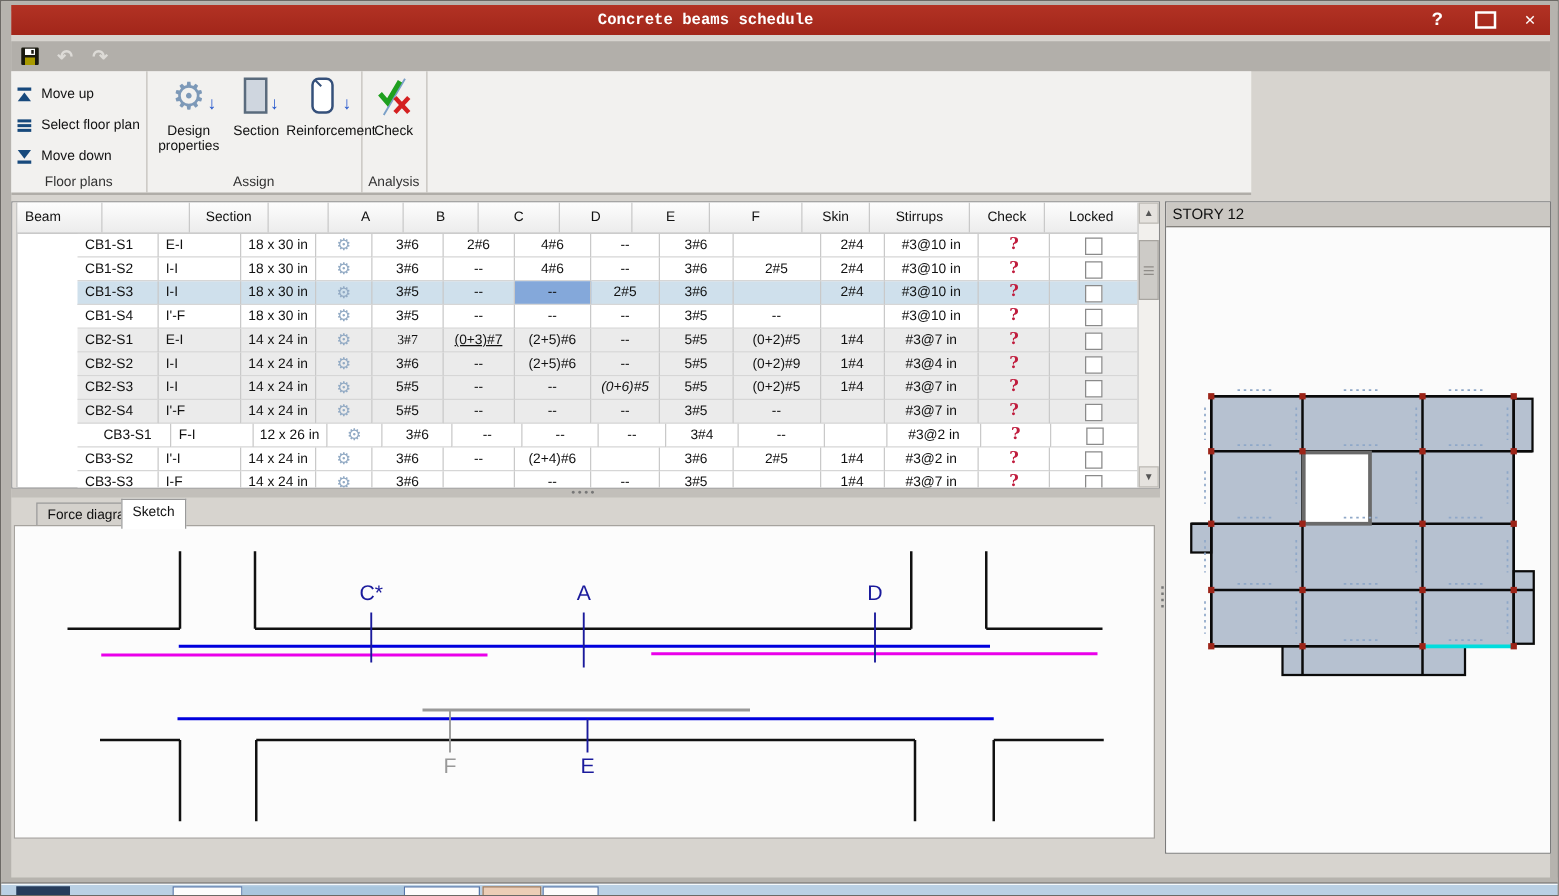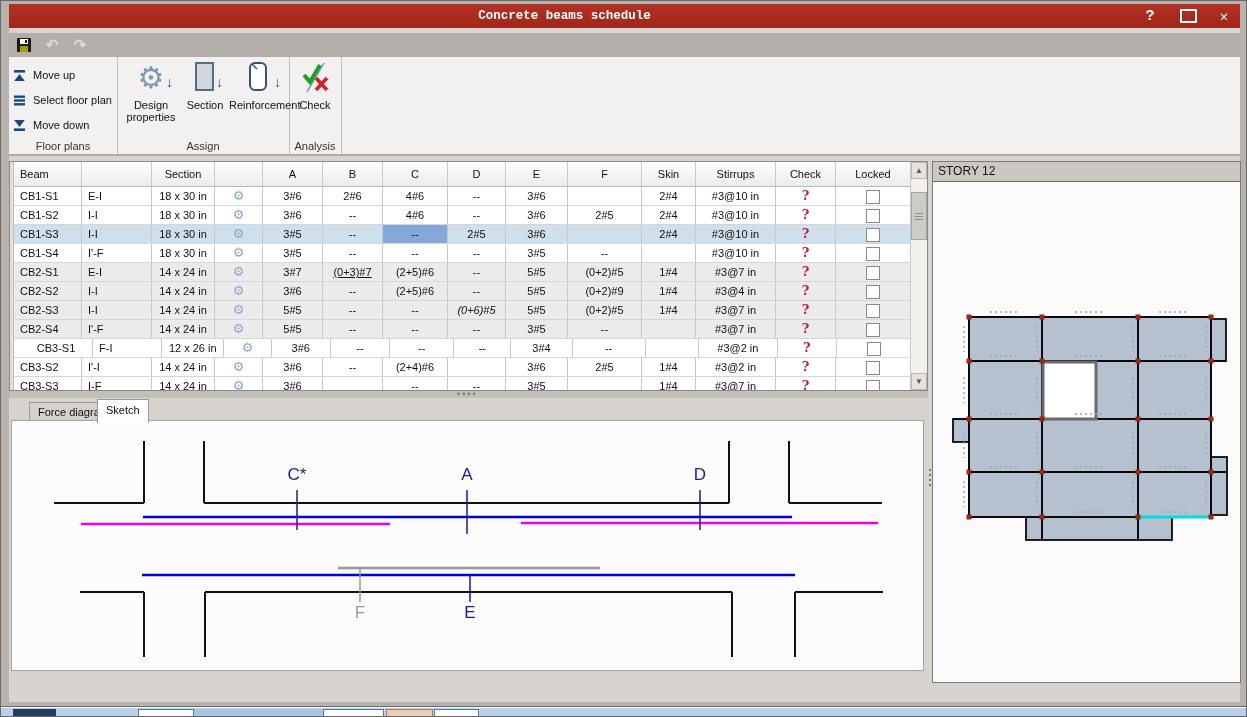--- a/index.html
+++ b/index.html
@@ -20,38 +20,38 @@
           color:#fff;font-weight:bold;font-size:14px;cursor:default;}
   .tb-help{left:1128px;font-size:15px;}
   .tb-max{left:1166px;}
   .tb-max .box{width:13px;height:10px;border:2px solid #fff;}
   .tb-close{left:1202px;font-size:14px;}
   
   .qat{left:8px;top:32px;width:1231px;height:24px;background:#b2afaa;display:flex;align-items:center;gap:10px;padding-left:6px;box-sizing:border-box;}
   .qat .icon{width:18px;height:18px;display:flex;align-items:center;justify-content:center;}
   .qat .dis{color:#dddbd7;font-size:15px;font-weight:bold;}
   
-  .ribbon{left:8px;top:56px;width:1231px;height:99px;background:#f2f1ef;border-bottom:2px solid #b0ada8;box-sizing:border-box;}
+  .ribbon{left:8px;top:56px;width:992px;height:99px;background:#f2f1ef;border-bottom:2px solid #b0ada8;box-sizing:border-box;}
   .rsep{position:absolute;top:0;width:1px;height:97px;background:#c2bfba;}
   .glabel{position:absolute;bottom:2px;left:0;right:0;text-align:center;color:#333;}
   .rgroup{position:absolute;top:0;height:97px;}
   .ritem{position:absolute;left:4px;display:flex;align-items:center;gap:6px;height:20px;cursor:default;}
   .ricon{width:14px;height:13px;display:inline-flex;}
   .bigbtn{position:absolute;top:4px;height:76px;text-align:center;cursor:default;}
   .bicon{position:relative;height:36px;font-size:30px;line-height:34px;color:#7d99b8;}
   .bicon .dn{position:absolute;bottom:-2px;right:6px;font-size:14px;font-weight:bold;color:#2255cc;}
   .blabel{margin-top:2px;line-height:12px;}
   
   .table-panel{left:8px;top:160px;width:919px;height:230px;background:#fff;border:1px solid #8a8a8a;box-sizing:border-box;}
   .rowhdr-strip{position:absolute;left:0;top:0;width:4px;height:228px;background:#e3e0dc;border-right:1px solid #c0c0c0;box-sizing:border-box;}
   .thead{position:absolute;left:4px;top:0;width:897px;height:25px;background:linear-gradient(#fdfdfd,#ececec);
          border-bottom:1px solid #b8b8b8;box-sizing:border-box;display:flex;}
   .thead .cell{line-height:24px;font-size:11px;}
   .rows-viewport{position:absolute;left:4px;top:25px;width:897px;bottom:0;overflow:hidden;}
-  .trow{height:19px;display:flex;background:#fff;}
+  .trow{height:19px;display:flex;background:#fff;margin-left:48px;}
   .trow.grp{background:#ebebeb;}
   .trow.sel{background:#cfe0ec;}
   .cell{height:100%;border-right:1px solid #c9c9c9;border-bottom:1px solid #d6d6d6;box-sizing:border-box;
         line-height:18px;white-space:nowrap;overflow:hidden;}
   .al{text-align:left;padding-left:6px;}
   .ac{text-align:center;}
   .selcell{background:#84a8da;}
   .gear-glyph{color:#92aac4;font-size:13px;}
   .check-q{color:#c01d3e;font-weight:bold;font-size:13px;font-family:"DejaVu Serif",serif;}
   .cbx{display:inline-block;width:12px;height:12px;border:1px solid #8a8a8a;background:#fff;margin-top:3px;}
@@ -280,21 +280,21 @@
           <div class="cell ac" style="width: 54px;"></div>
           <div class="cell ac" style="width: 80px;">#3@10 in</div>
           <div class="cell ac" style="width: 60px;"><span class="check-q">?</span></div>
           <div class="cell ac" style="width: 75px;"><span class="cbx"></span></div>
         </div>
         <div class="trow grp">
           <div class="cell al" style="width: 68px;">CB2-S1</div>
           <div class="cell al" style="width: 70px;">E-I</div>
           <div class="cell ac" style="width: 63px;">14 x 24 in</div>
           <div class="cell ac" style="width: 48px;"><span class="gear-glyph">⚙</span></div>
-          <div class="cell ac" style="width: 60px;">3#7</div>
+          <div class="cell ac" style="width: 60px; font-family: Liberation Serif, serif;">3#7</div>
           <div class="cell ac" style="width: 60px; text-decoration: underline;">(0+3)#7</div>
           <div class="cell ac" style="width: 65px;">(2+5)#6</div>
           <div class="cell ac" style="width: 58px;">--</div>
           <div class="cell ac" style="width: 62px;">5#5</div>
           <div class="cell ac" style="width: 74px;">(0+2)#5</div>
           <div class="cell ac" style="width: 54px;">1#4</div>
           <div class="cell ac" style="width: 80px;">#3@7 in</div>
           <div class="cell ac" style="width: 60px;"><span class="check-q">?</span></div>
           <div class="cell ac" style="width: 75px;"><span class="cbx"></span></div>
         </div>

